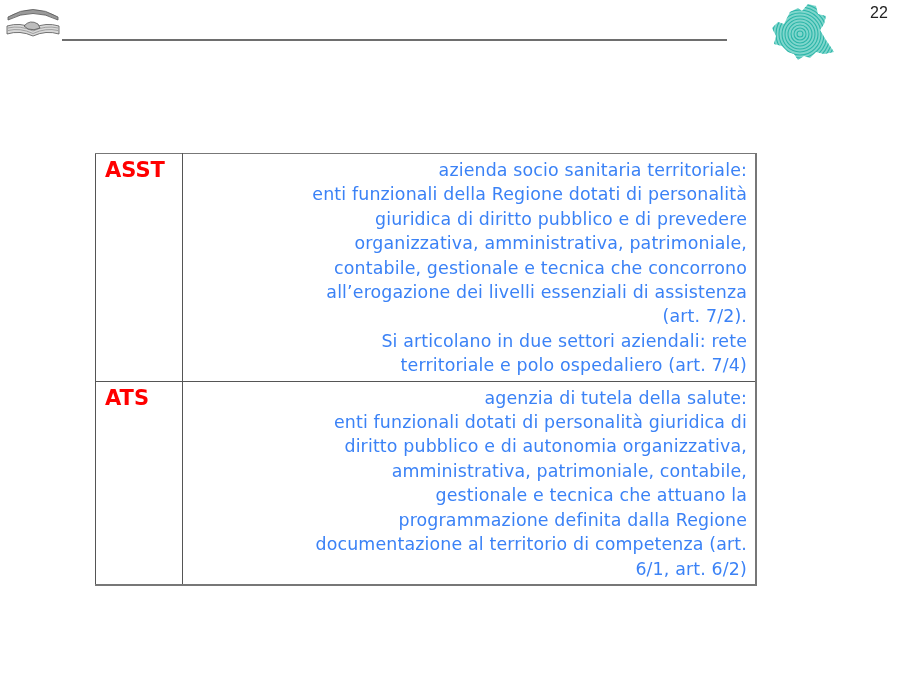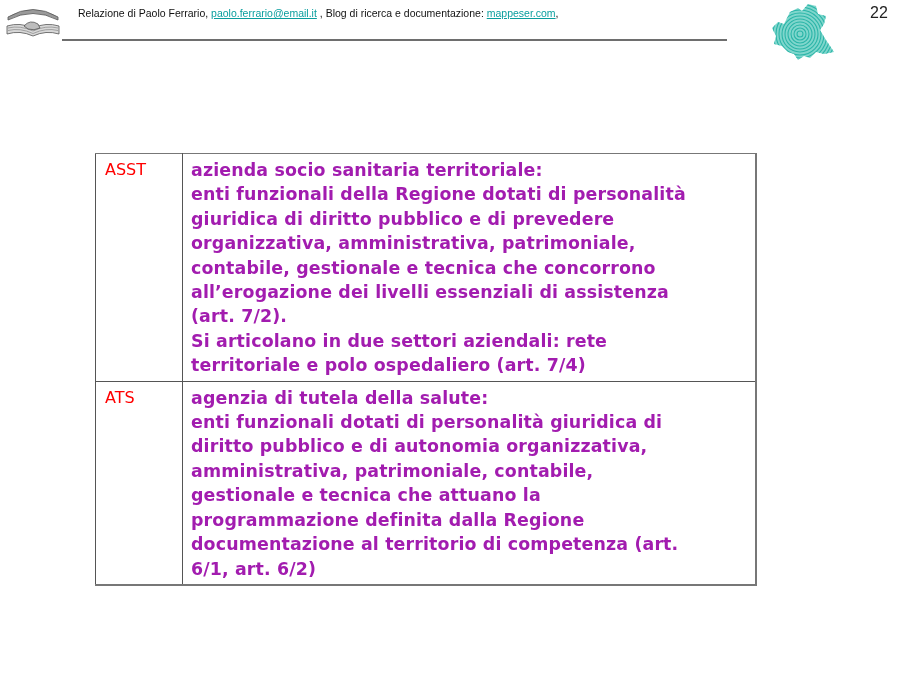--- a/index.html
+++ b/index.html
@@ -6,37 +6,36 @@
   body { width:900px; height:675px; background:#ffffff; position:relative; overflow:hidden; font-family:"DejaVu Sans", sans-serif; }
   .logo { position:absolute; left:4px; top:4px; width:58px; height:34px; }
   .header-text { position:absolute; left:78px; top:7px; font-family:"Liberation Sans", sans-serif; font-size:10.5px; line-height:12px; color:#111; white-space:nowrap; }
   .header-text a { color:#0a9e9e; text-decoration:underline; }
   .header-rule { position:absolute; left:62px; top:39px; width:665px; height:0; border-top:2px solid #6e6e6e; }
   .region-map { position:absolute; left:768px; top:2px; width:72px; height:62px; }
   .page-number { position:absolute; left:870px; top:4px; font-family:"Liberation Sans", sans-serif; font-size:16px; color:#222; }
   table.defs { position:absolute; left:95px; top:153px; width:662px; border-collapse:collapse; }
   table.defs td { border:1px solid #555; vertical-align:top; padding:4px 8px 3px 8px; }
   table.defs tr:first-child td { border-top:1px solid #777; }
-  table.defs td.acr { width:69px; color:#ff0000; font-weight:normal; font-size:16px; line-height:24px; padding-left:9px; }
-  table.defs td.desc { font-weight:bold; font-size:17.4px; line-height:24.4px; color:#a21caf; letter-spacing:0.15px; }
+  table.defs td.acr { width:69px; color:#ff0000; font-weight:bold; font-size:21px; line-height:24px; padding-left:9px; }
+  table.defs td.desc { font-weight:normal; font-size:17.4px; line-height:24.4px; color:#3b82f6; letter-spacing:0.15px;text-align:right; }
   .line { display:block; white-space:nowrap; }
   table.defs { border-right:2px solid #777; border-bottom:2px solid #777; }
 </style>
 </head>
 <body>
 
 <svg class="logo" viewBox="0 0 58 34">
   <path d="M4 13 Q29 -2 54 13 L54 16 Q29 3 4 16 Z" fill="#9a9a9a" stroke="#555" stroke-width="0.8"></path>
   <path d="M3 22 Q16 18 29 24 Q42 18 55 22 L55 30 Q42 26 29 32 Q16 26 3 30 Z" fill="#d9d9d9" stroke="#555" stroke-width="0.8"></path>
   <path d="M4 24 Q16 21 29 27 M4 26.5 Q16 23.5 29 29.5 M54 24 Q42 21 29 27 M54 26.5 Q42 23.5 29 29.5" fill="none" stroke="#777" stroke-width="0.6"></path>
   <path d="M20 22 Q26 15 34 20 L36 24 Q30 27 24 25 Z" fill="#bdbdbd" stroke="#444" stroke-width="0.7"></path>
 </svg>
 
 <div class="header-text">
-  <div><span>Relazione di Paolo Ferrario, </span><a>paolo.ferrario@email.it</a><span> , Blog di ricerca e documentazione: </span><a>mappeser.com</a><span>,</span></div>
 </div>
 <div class="header-rule"></div>
 
 <svg class="region-map" viewBox="0 0 72 62">
   <defs>
     <clipPath id="lomb">
       <path d="M22 10 L30 6 L34 9 L40 2 L48 4 L50 12 L58 14 L56 22 L52 28 L58 38 L66 50 L56 52 L48 50 L42 56 L36 54 L30 58 L26 52 L20 50 L14 44 L6 42 L8 34 L4 26 L10 20 L16 22 Z"></path>
     </clipPath>
   </defs>
   <g clip-path="url(#lomb)">

